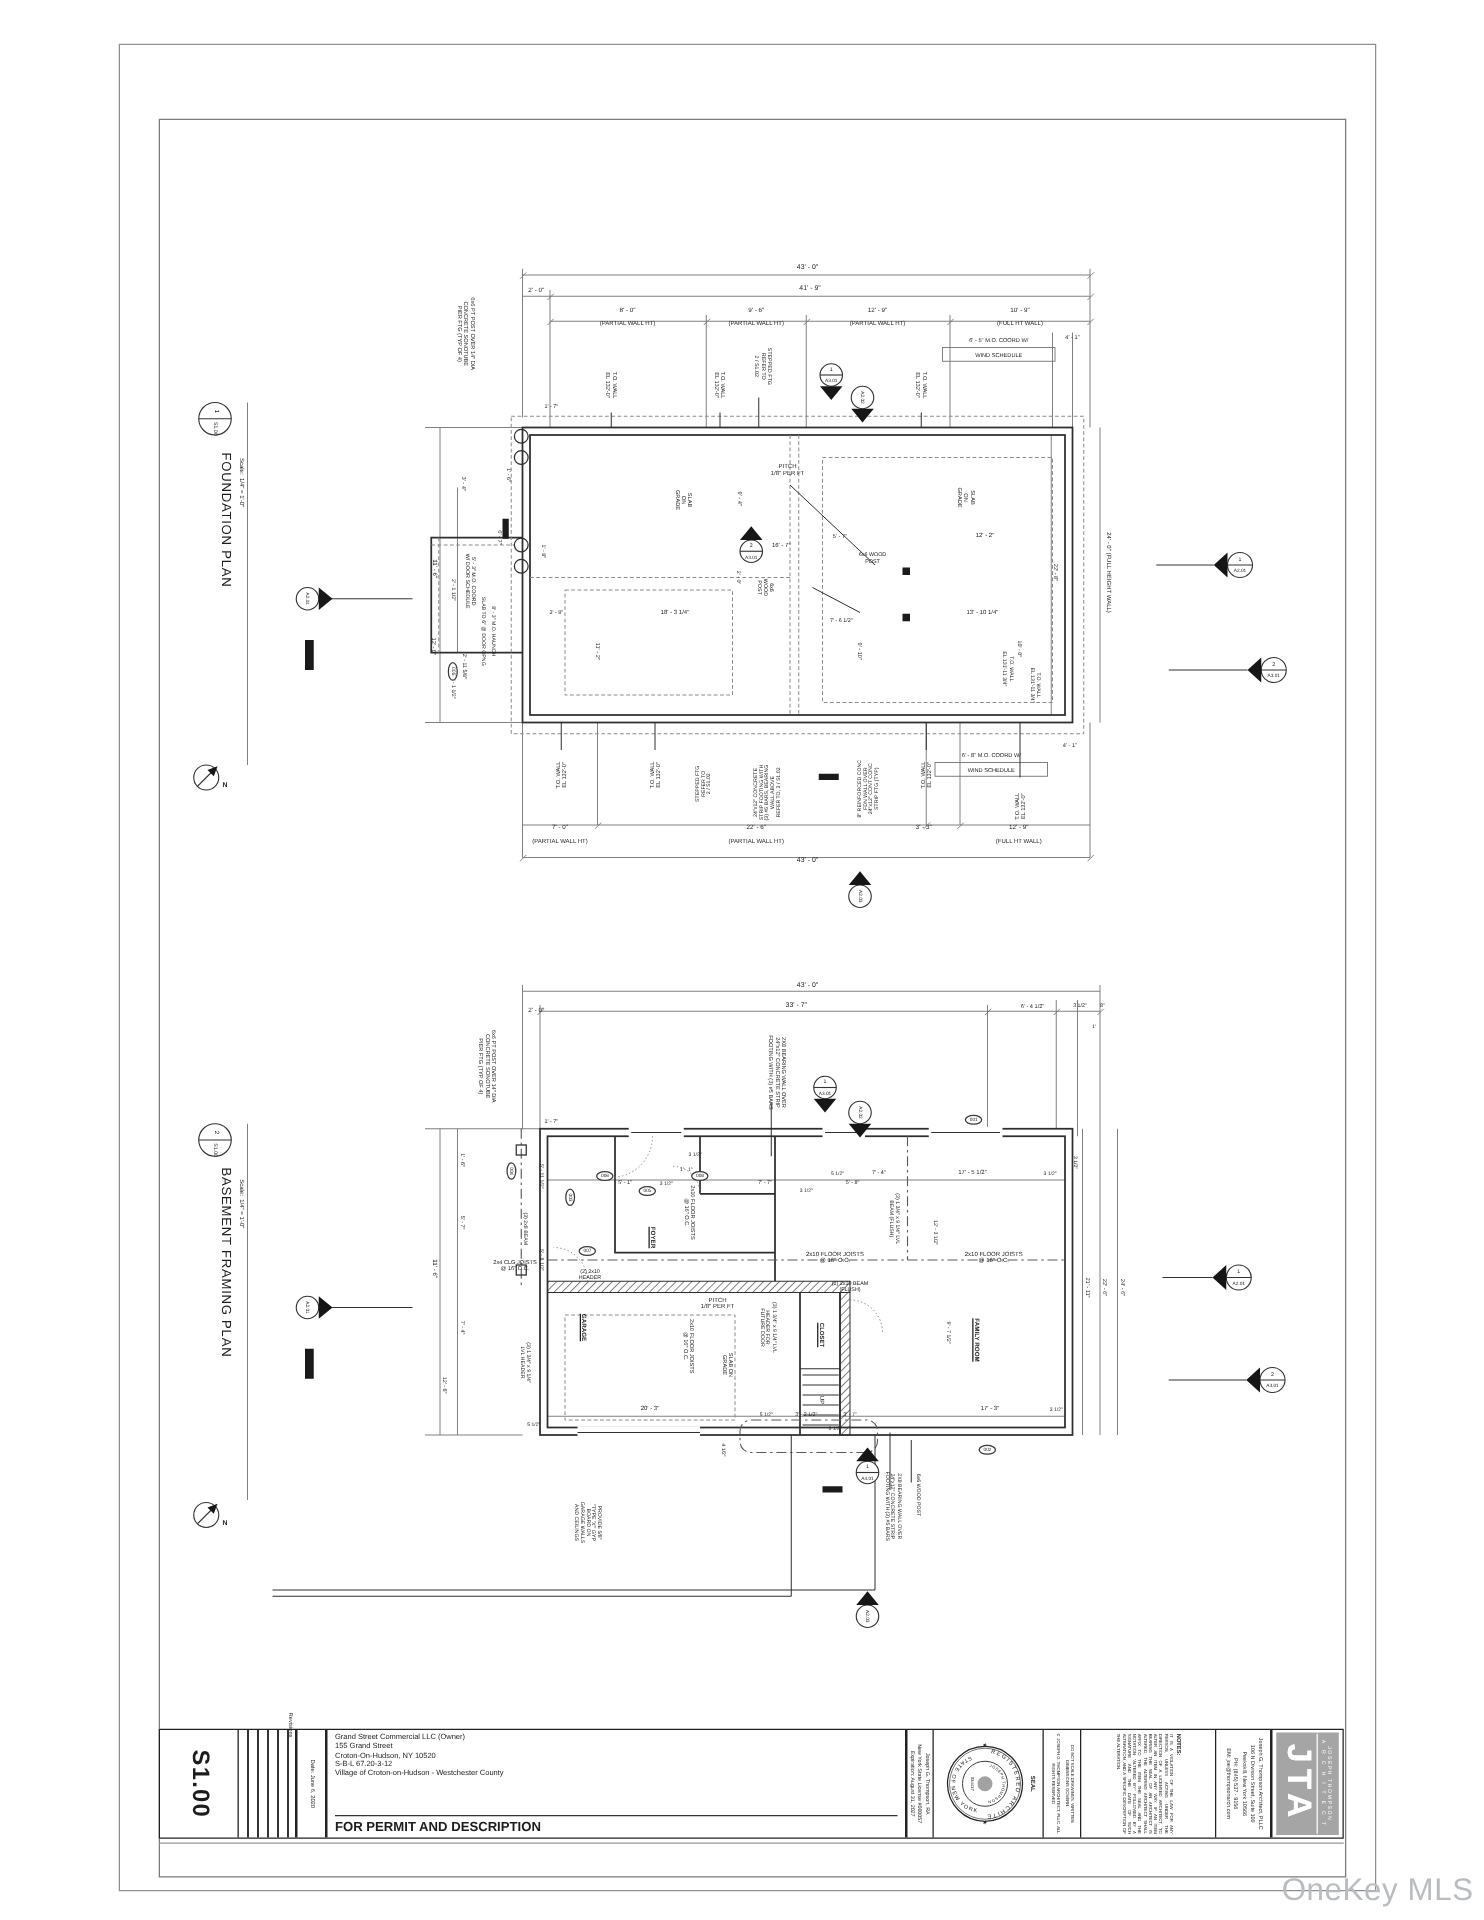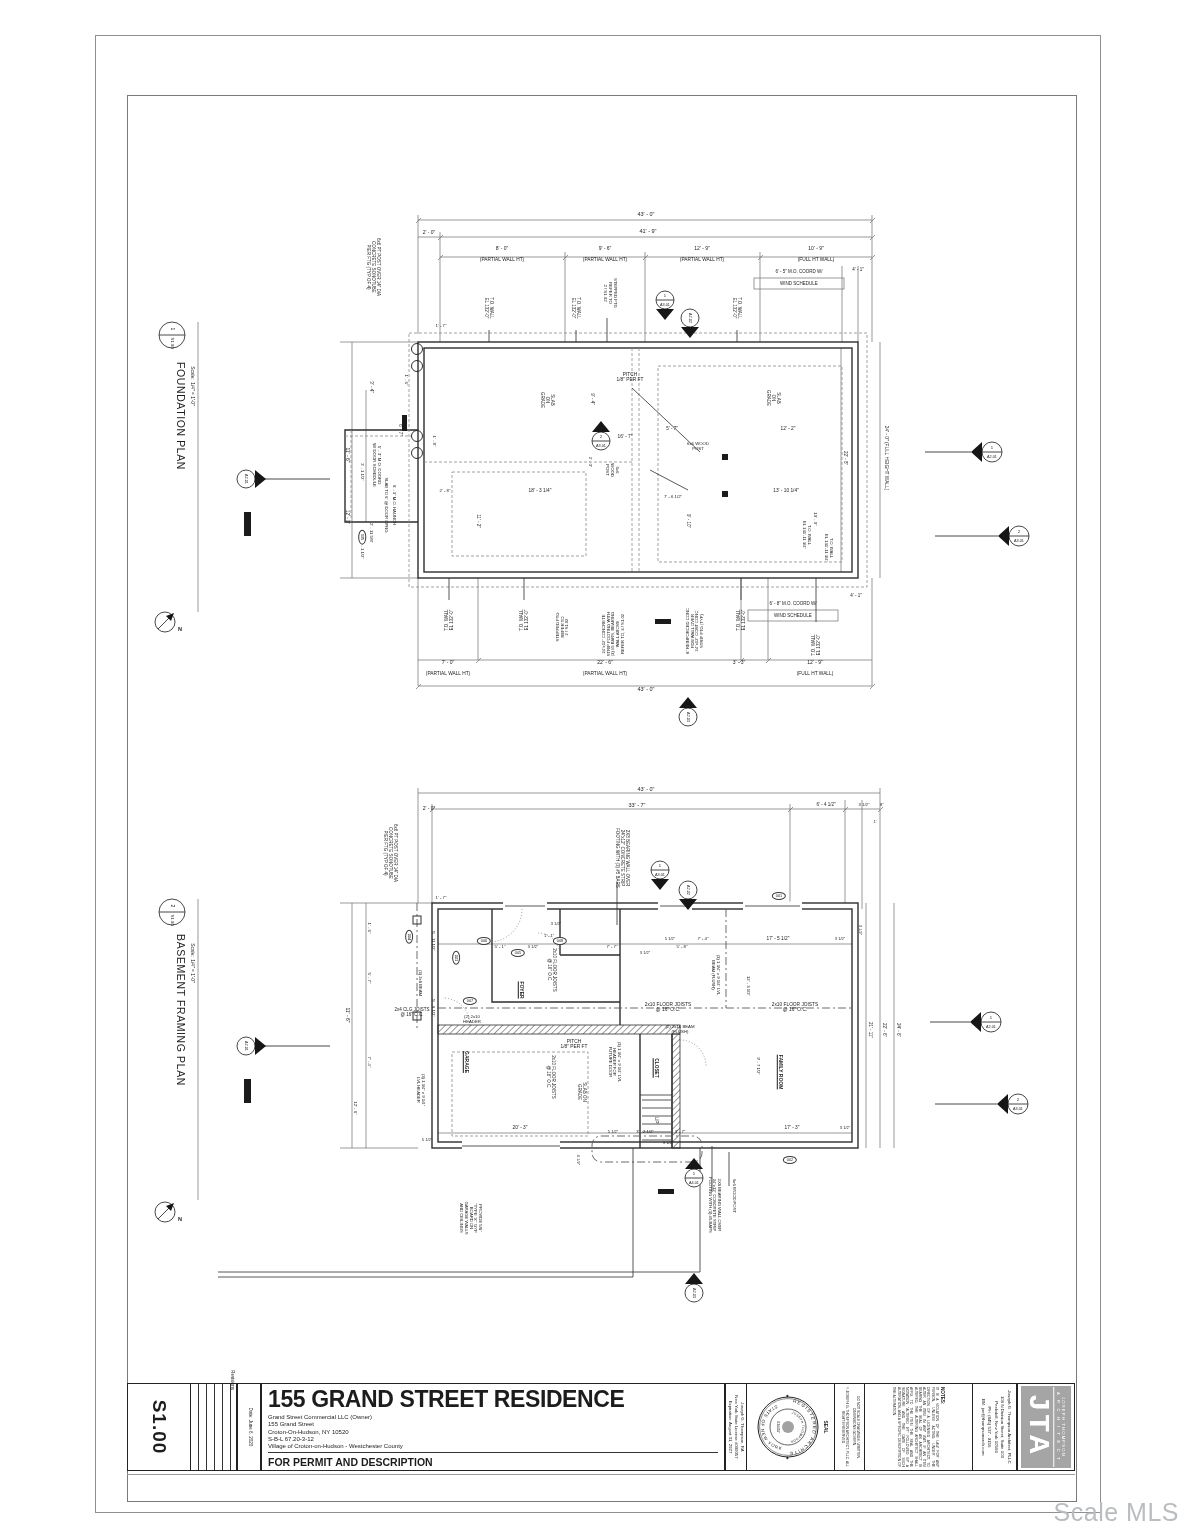--- a/index.html
+++ b/index.html
@@ -468,21 +468,20 @@
     <div class="col sheetno">
       <span class="big">S1.00</span>
     </div>
     <div class="col revs">
       <span class="rlab">Revisions</span>
     </div>
     <div class="col datec">
       <span class="rlab">Date:  June 6, 2020</span>
     </div>
     <div class="col mainc">
-      <div class="bigtitle">155 GRAND STREET RESIDENCE</div>
       <div class="addr">
           <div>Grand Street Commercial LLC (Owner)</div>
           <div>155 Grand Street</div>
           <div>Croton-On-Hudson, NY 10520</div>
           <div>S-B-L 67.20-3-12</div>
           <div>Village of Croton-on-Hudson - Westchester County</div>
         </div>
       <div class="status">FOR PERMIT AND DESCRIPTION</div>
     </div>
     <div class="col licc">
@@ -543,14 +542,14 @@
       <div class="logobox">
         <div class="rotblock logorot">
           <div class="lname">JOSEPH THOMPSON</div>
           <div class="ldisc">A R C H I T E C T</div>
           <div class="lmono">JTA</div>
         </div>
       </div>
     </div>
   </div>
 
-  <div class="watermark">Scale MLS</div>
+  <div class="watermark">OneKey MLS</div>
 </div>
 
 </body></html>

